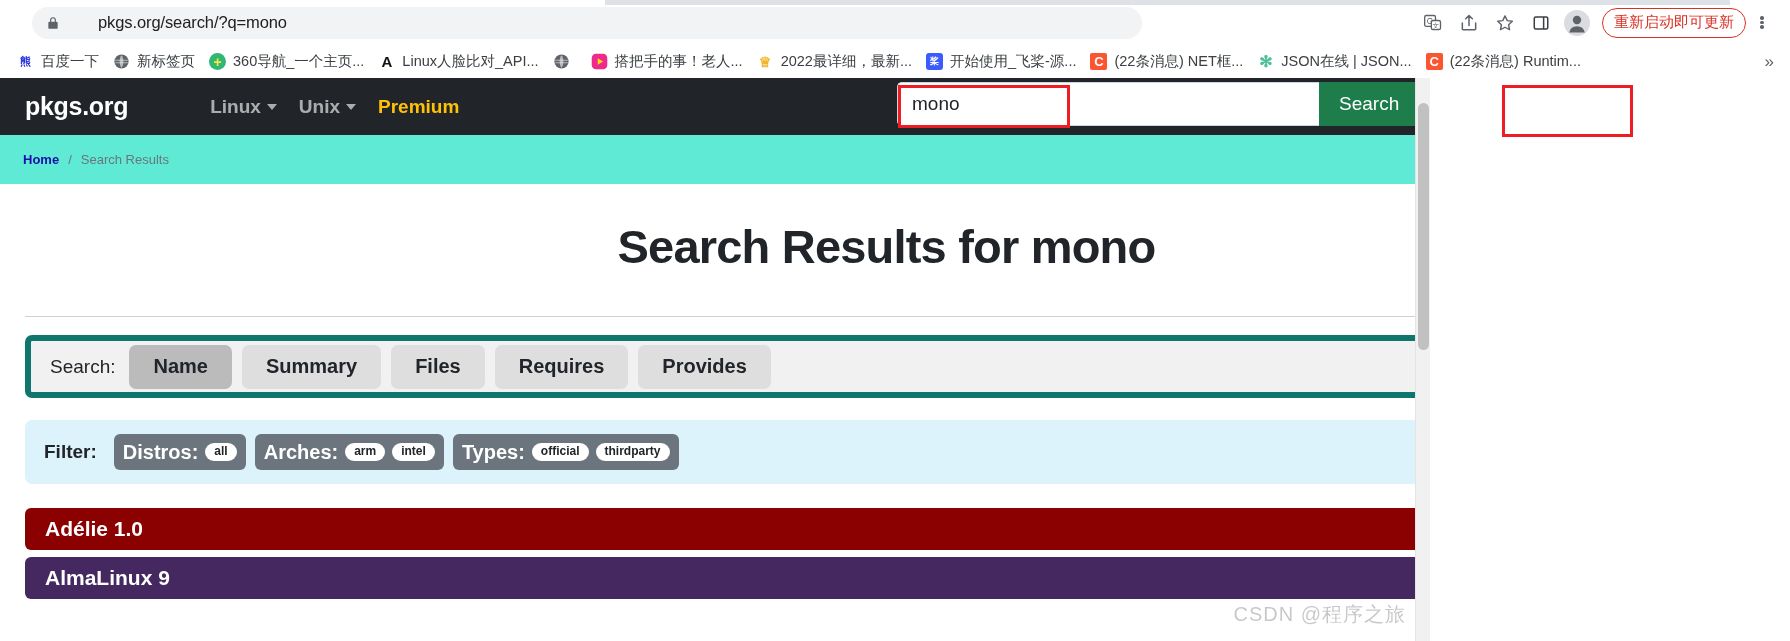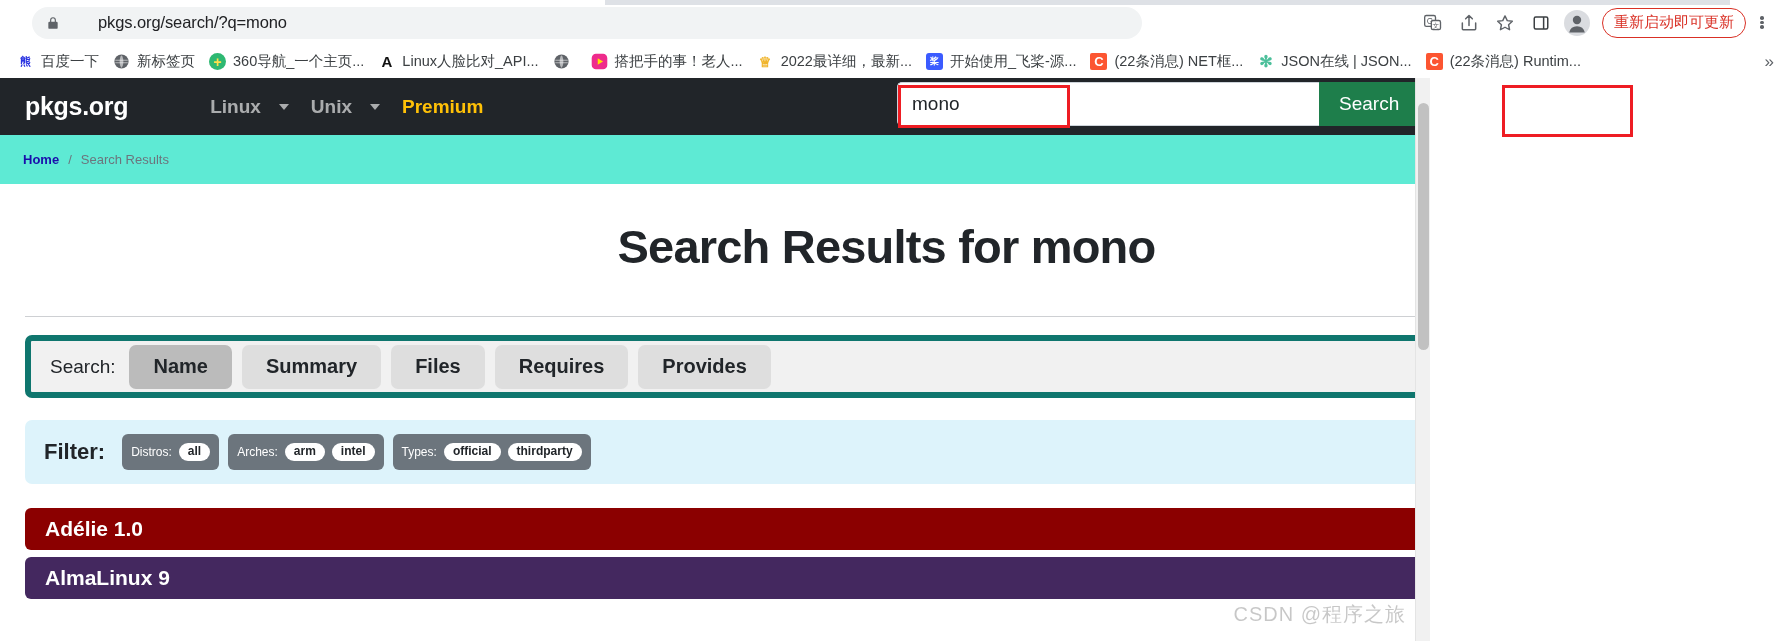--- a/index.html
+++ b/index.html
@@ -163,21 +163,21 @@
     align-items: center;
     margin-left: 82px;
     gap: 22px;
   }
   .nav-link {
     color: rgba(255,255,255,0.62);
     font-size: 19px;
     font-weight: bold;
     display: flex;
     align-items: center;
-    gap: 18px;
+    gap: 6px;
   }
   .nav-link.premium { color: #ffc107; }
   .caret-down {
     width: 0; height: 0;
     border-left: 5px solid transparent;
     border-right: 5px solid transparent;
     border-top: 6px solid rgba(255,255,255,0.62);
     display: inline-block;
   }
   #navbar-search {
@@ -309,38 +309,38 @@
   #filter-panel {
     margin-top: 22px;
     background: #ddf3fb;
     border-radius: 7px;
     height: 64px;
     display: flex;
     align-items: center;
     padding: 0 19px;
   }
   #filter-label {
-    font-size: 22px;
+    font-size: 19px;
     color: #212529;
     font-weight: bold;
     margin-right: 17px;
   }
   .filter-group {
     height: 36px;
     background: #6c757d;
     border-radius: 6px;
     display: flex; align-items: center;
     padding: 0 9px;
     margin-right: 9px;
     gap: 7px;
   }
   .filter-group-label {
     color: #ffffff;
-    font-size: 12px;
-    font-weight: 400;
+    font-size: 20px;
+    font-weight: 700;
   }
   .filter-chip {
     background: #ffffff;
     color: #212529;
     font-size: 12px;
     font-weight: bold;
     border-radius: 9px;
     padding: 2px 9px 3px 9px;
     line-height: 1.15;
   }

